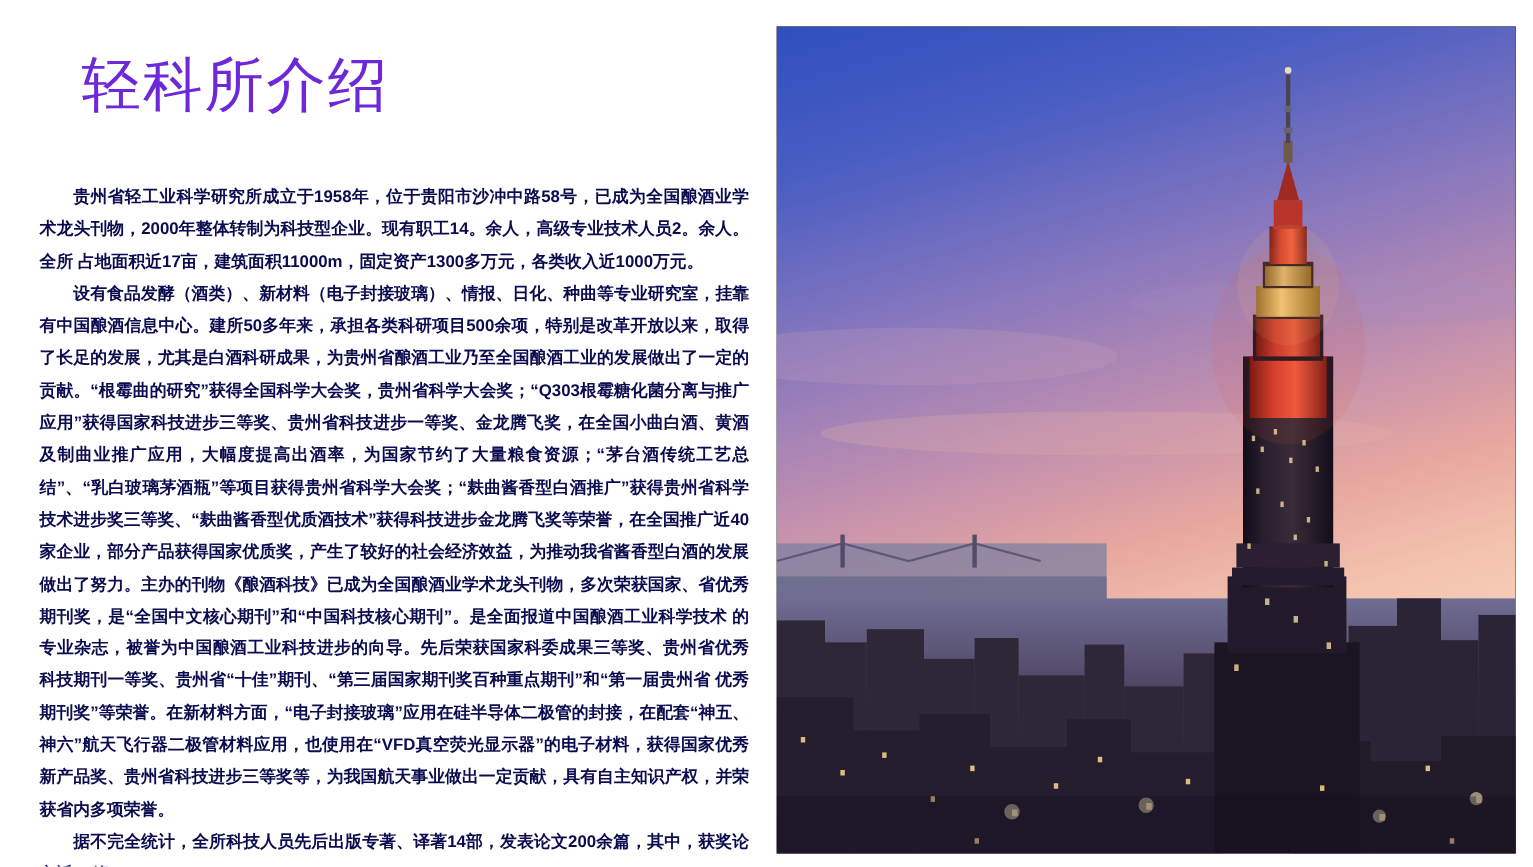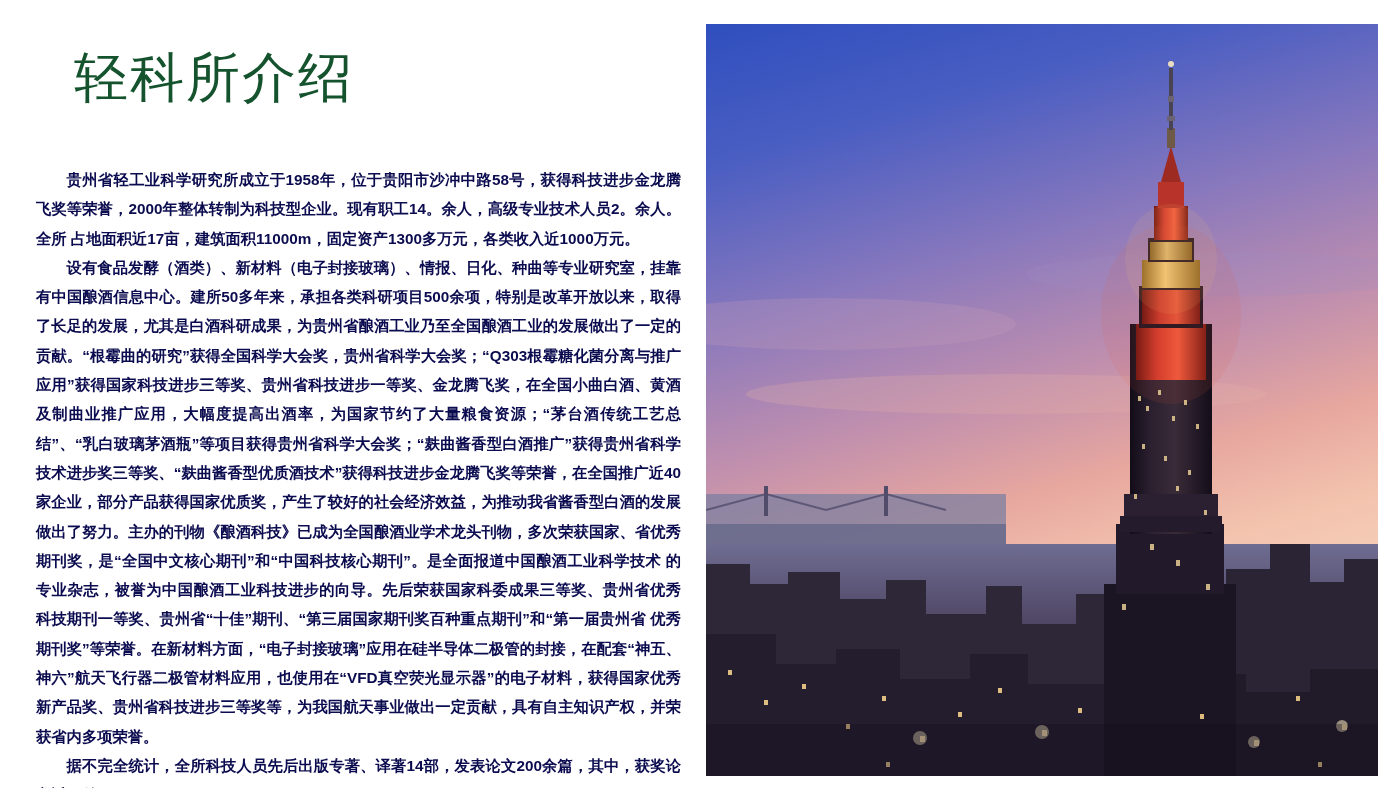--- a/index.html
+++ b/index.html
@@ -28,21 +28,21 @@
     top: 0;
     width: 700px;
     height: 788px;
   }
   .slide-title {
     position: absolute;
     left: 74px;
     top: 48px;
     font-size: 54px;
     line-height: 1.1;
-    color: #14532d;
+    color: #6d28d9;
     letter-spacing: 2px;
     font-weight: 400;
     white-space: nowrap;
   }
   .body-text {
     position: absolute;
     left: 36px;
     top: 165px;
     width: 645px;
     font-size: 15.3px;
@@ -73,21 +73,21 @@
 </head>
 <body>
 
 <div class="slide">
 
   <div class="content-col">
 
     <div class="slide-title">轻科所介绍</div>
 
     <div class="body-text">
-      <p>贵州省轻工业科学研究所成立于1958年，位于贵阳市沙冲中路58号，获得科技进步金龙腾飞奖等荣誉，2000年整体转制为科技型企业。现有职工14。余人，高级专业技术人员2。余人。全所 占地面积近17亩，建筑面积11000m，固定资产1300多万元，各类收入近1000万元。</p>
+      <p>贵州省轻工业科学研究所成立于1958年，位于贵阳市沙冲中路58号，已成为全国酿酒业学术龙头刊物，2000年整体转制为科技型企业。现有职工14。余人，高级专业技术人员2。余人。全所 占地面积近17亩，建筑面积11000m，固定资产1300多万元，各类收入近1000万元。</p>
       <p>设有食品发酵（酒类）、新材料（电子封接玻璃）、情报、日化、种曲等专业研究室，挂靠有中国酿酒信息中心。建所50多年来，承担各类科研项目500余项，特别是改革开放以来，取得了长足的发展，尤其是白酒科研成果，为贵州省酿酒工业乃至全国酿酒工业的发展做出了一定的贡献。“根霉曲的研究”获得全国科学大会奖，贵州省科学大会奖；“Q303根霉糖化菌分离与推广应用”获得国家科技进步三等奖、贵州省科技进步一等奖、金龙腾飞奖，在全国小曲白酒、黄酒及制曲业推广应用，大幅度提高出酒率，为国家节约了大量粮食资源；“茅台酒传统工艺总结”、“乳白玻璃茅酒瓶”等项目获得贵州省科学大会奖；“麸曲酱香型白酒推广”获得贵州省科学技术进步奖三等奖、“麸曲酱香型优质酒技术”获得科技进步金龙腾飞奖等荣誉，在全国推广近40家企业，部分产品获得国家优质奖，产生了较好的社会经济效益，为推动我省酱香型白酒的发展做出了努力。主办的刊物《酿酒科技》已成为全国酿酒业学术龙头刊物，多次荣获国家、省优秀期刊奖，是“全国中文核心期刊”和“中国科技核心期刊”。是全面报道中国酿酒工业科学技术 的专业杂志，被誉为中国酿酒工业科技进步的向导。先后荣获国家科委成果三等奖、贵州省优秀 科技期刊一等奖、贵州省“十佳”期刊、“第三届国家期刊奖百种重点期刊”和“第一届贵州省 优秀期刊奖”等荣誉。在新材料方面，“电子封接玻璃”应用在硅半导体二极管的封接，在配套“神五、神六”航天飞行器二极管材料应用，也使用在“VFD真空荧光显示器”的电子材料，获得国家优秀新产品奖、贵州省科技进步三等奖等，为我国航天事业做出一定贡献，具有自主知识产权，并荣获省内多项荣誉。</p>
       <p>据不完全统计，全所科技人员先后出版专著、译著14部，发表论文200余篇，其中，获奖论文近20篇。</p>
     </div>
 
   </div>
 
   <div class="photo">
     <svg width="672" height="752" viewBox="0 0 672 752" xmlns="http://www.w3.org/2000/svg">
       <defs>
         <linearGradient id="sky" x1="0" y1="0" x2="0.25" y2="1">

